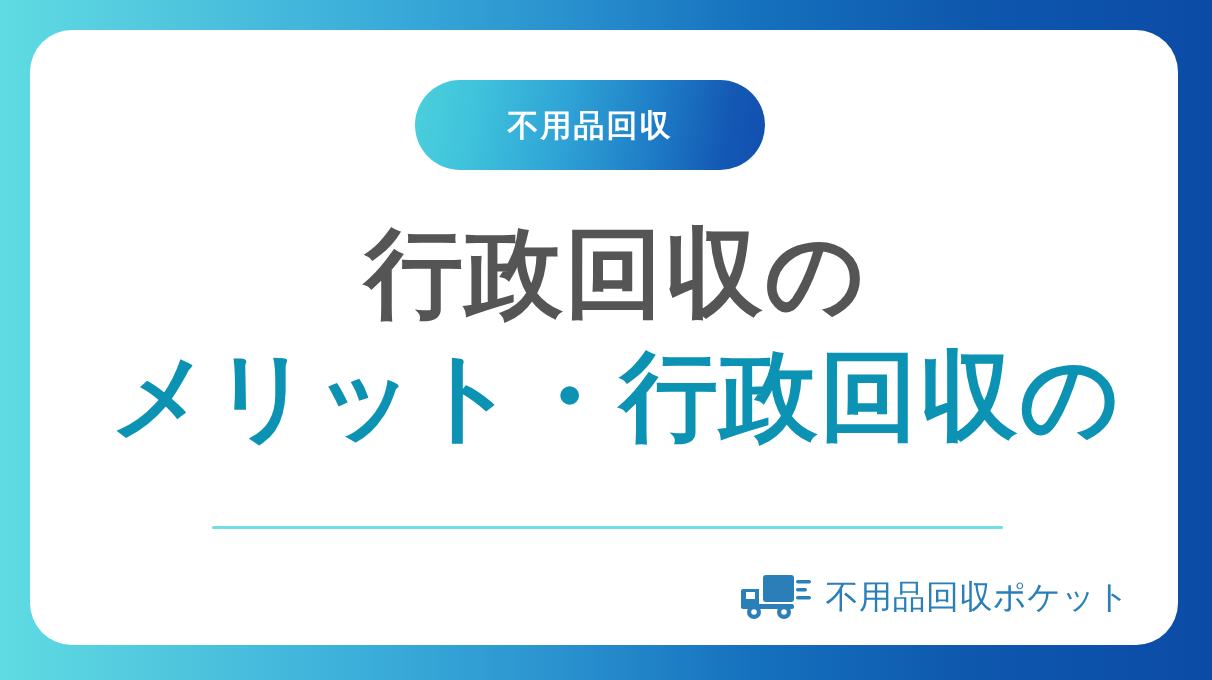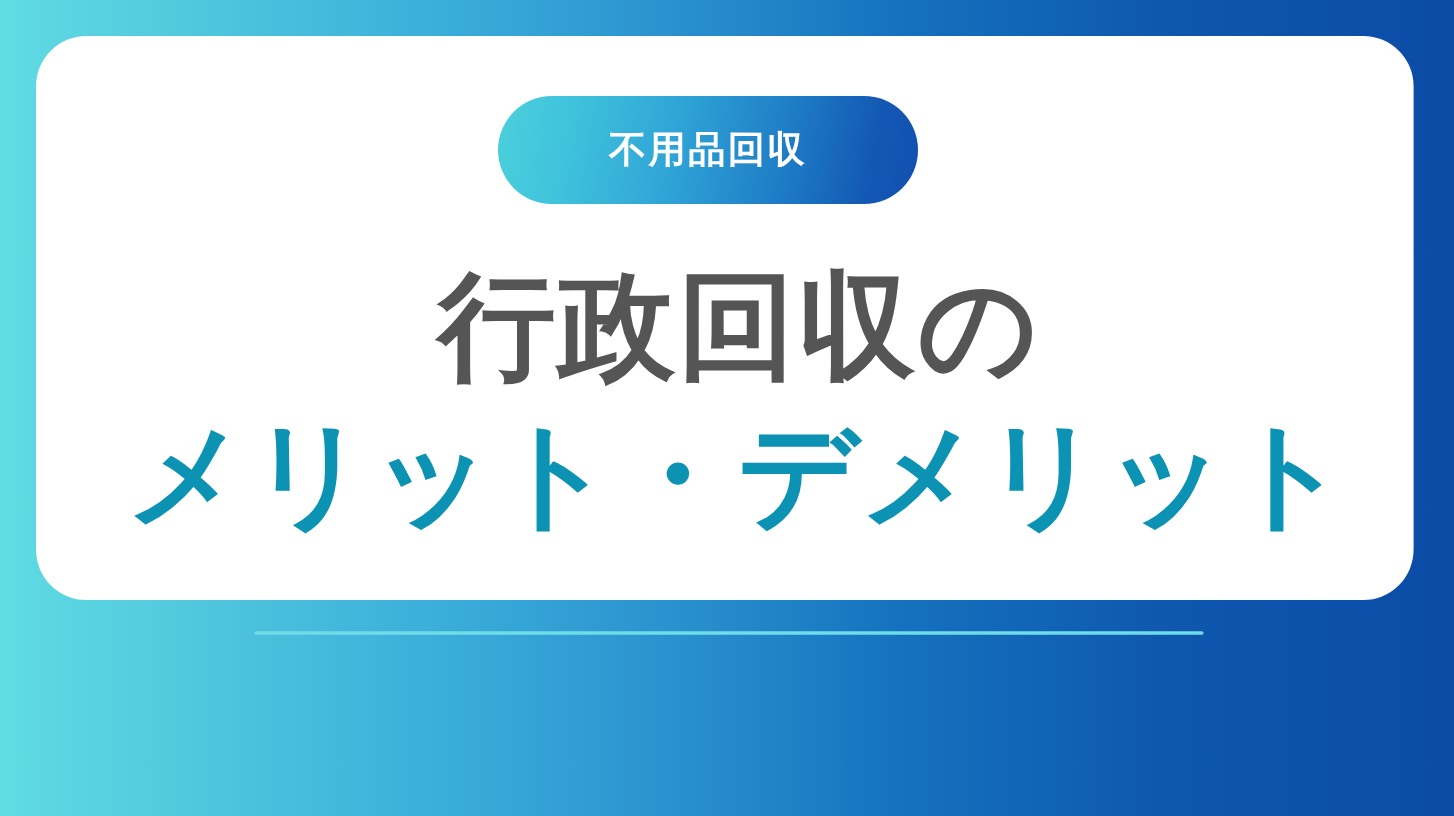--- a/index.html
+++ b/index.html
@@ -30,21 +30,21 @@
         #0E58AE 80%,
         #0B4BA6 100%);
   }
 
   
   .card {
     position: absolute;
     left: 30px;
     top: 30px;
     width: 1148px;
-    height: 470px;
+    height: 615px;
     background: #FFFFFF;
     border-radius: 42px;
   }
 
   
   .badge {
     position: absolute;
     left: 385px;          
     top: 50px;            
     width: 350px;
@@ -138,20 +138,44 @@
 <div class="canvas">
 
   <div class="card">
 
     <div class="badge">
       <span class="badge-label">不用品回収</span>
     </div>
 
     <div class="headline">
       <span class="headline-line primary">行政回収の</span>
-      <span class="headline-line accent">メリット・デメリット</span>
+      <span class="headline-line accent">メリット・行政回収の</span>
     </div>
 
     <div class="divider"></div>
 
+    <div class="logo">
+      <span class="logo-icon-wrap">
+        <svg class="logo-icon" viewBox="0 0 74 50" xmlns="http://www.w3.org/2000/svg" fill="none" aria-hidden="true">
+
+          <rect x="24" y="4" width="31" height="27" rx="3" fill="#2B7FB8"></rect>
+
+          <path d="M4 18h16v19H4a2 2 0 0 1-2-2V20a2 2 0 0 1 2-2z" fill="#2B7FB8"></path>
+
+          <path d="M7 21h9v7H7z" fill="#FFFFFF"></path>
+
+          <rect x="2" y="33" width="53" height="5" rx="2" fill="#2B7FB8"></rect>
+
+          <rect x="57" y="9" width="15" height="3.4" rx="1.7" fill="#2B7FB8"></rect>
+          <rect x="57" y="17" width="11" height="3.4" rx="1.7" fill="#2B7FB8"></rect>
+          <rect x="57" y="25" width="15" height="3.4" rx="1.7" fill="#2B7FB8"></rect>
+
+          <circle cx="15" cy="41" r="7" fill="#2B7FB8"></circle>
+          <circle cx="15" cy="41" r="2.8" fill="#FFFFFF"></circle>
+          <circle cx="45" cy="41" r="7" fill="#2B7FB8"></circle>
+          <circle cx="45" cy="41" r="2.8" fill="#FFFFFF"></circle>
+        </svg>
+      </span>
+      <span class="logo-text">不用品回収ポケット</span>
+    </div>
 
   </div>
 </div>
 
 </body></html>

